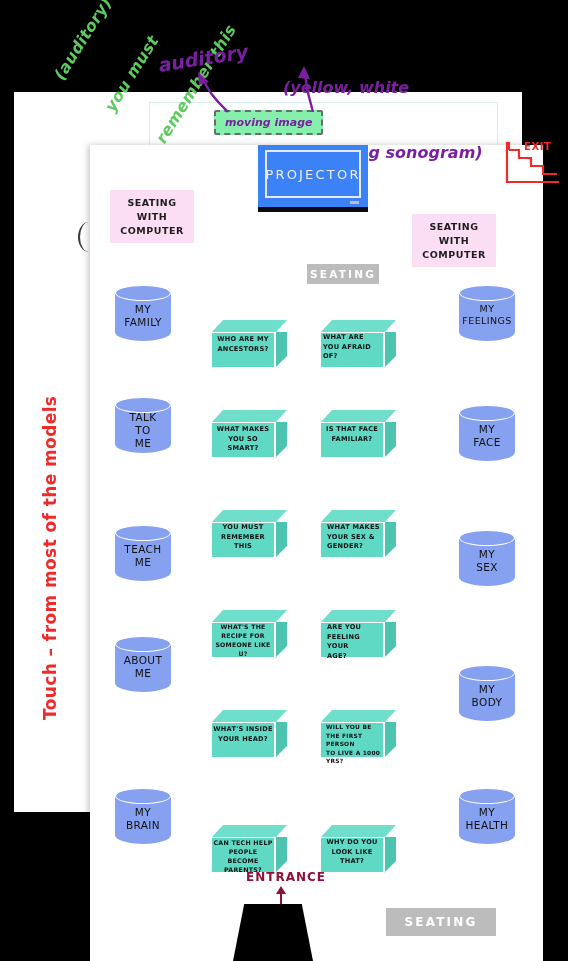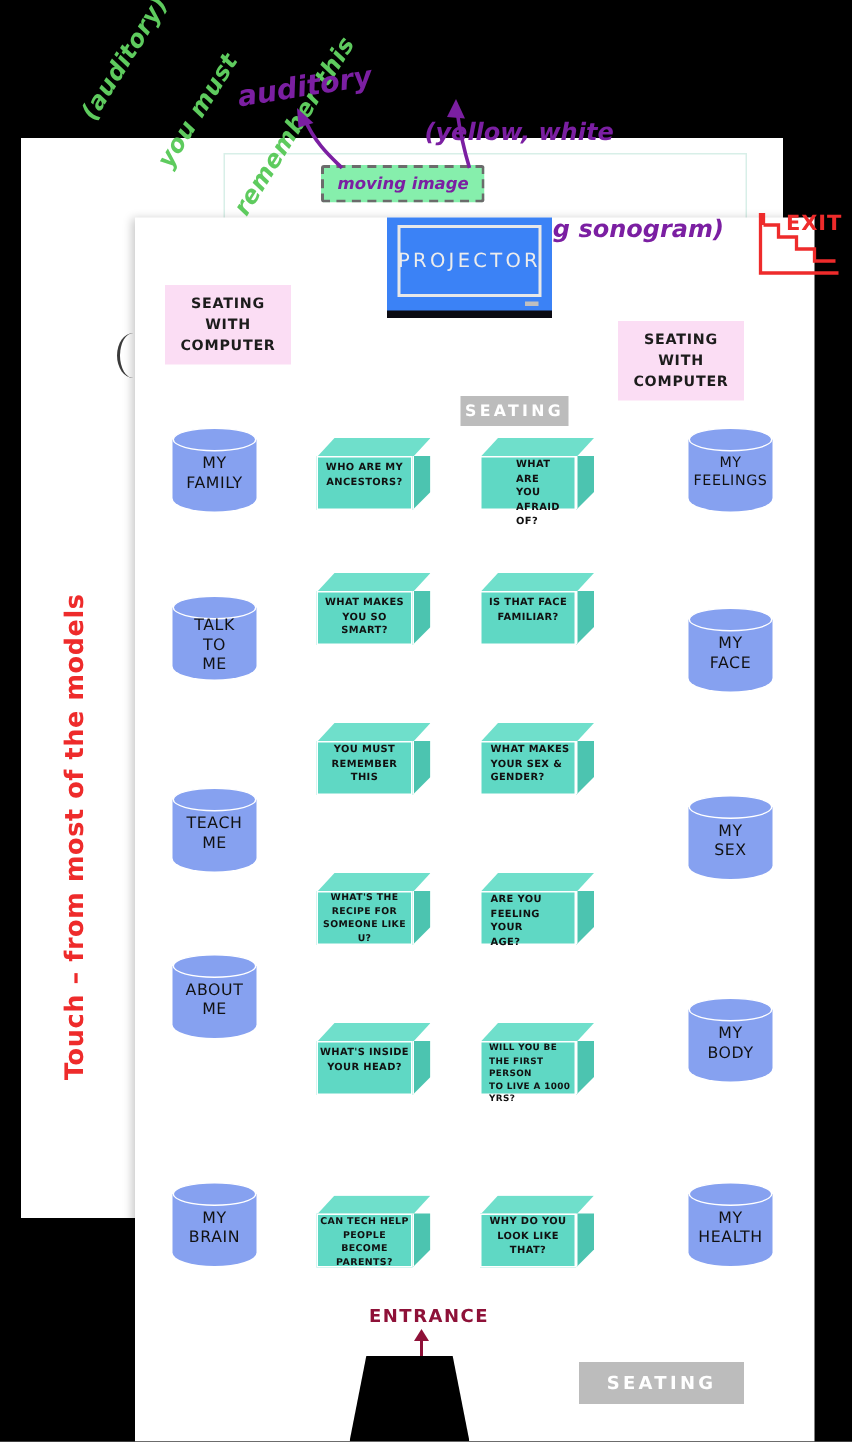--- a/index.html
+++ b/index.html
@@ -41,21 +41,21 @@
 
   .arrow{position:absolute;}
   #arrow-auditory{left:196px;top:72px;width:34px;height:42px;}
   #arrow-visual{left:296px;top:66px;width:22px;height:48px;}
 
   #ann-touch{position:absolute;left:-100px;top:560px;width:300px;text-align:center;
        color:#ee2b2b;font-size:17px;transform:rotate(-90deg);letter-spacing:.4px;}
 
   
   #exit-sign{position:absolute;left:505px;top:140px;width:56px;height:48px;}
-  #exit-label{position:absolute;left:524px;top:141px;color:#ee2b2b;font-size:14px;
+  #exit-label{position:absolute;left:524px;top:141px;color:#ee2b2b;font-size:10px;
        letter-spacing:.6px;font-weight:700;}
 
   
   #projector{position:absolute;left:258px;top:145px;width:110px;height:62px;
        background:#3b82f6;border-bottom:5px solid #0b0b12;}
   #projector .screen{position:absolute;left:7px;top:5px;right:7px;bottom:9px;
        border:2px solid #e8e8e8;display:flex;align-items:center;justify-content:center;}
   #projector .screen span{color:#ececec;font-size:13px;letter-spacing:2.2px;}
   #projector .leds{position:absolute;right:9px;bottom:3px;width:9px;height:3px;
        background:#bfbfbf;}
@@ -78,21 +78,21 @@
   .cyl{position:absolute;width:56px;height:62px;}
   .cyl .body{position:absolute;left:0;top:8px;width:56px;height:48px;
        background:#86A1F0;border-radius:0 0 28px 28px/0 0 9px 9px;}
   .cyl .top{position:absolute;left:0;top:0;width:56px;height:16px;
        background:#86A1F0;border-radius:50%;border:1.5px solid #ffffff;
        box-sizing:border-box;}
   .cyl .lbl{position:absolute;left:0;top:18px;width:56px;text-align:center;
        font-size:10.5px;line-height:1.25;color:#111;font-weight:400;letter-spacing:.4px;}
 
   
-  .box3d{position:absolute;width:76px;height:48px;}
+  .box3d{position:absolute;width:76px;height:48px;margin-top:28px;}
   .box3d .face{position:absolute;left:0;top:12px;width:64px;height:36px;
        background:#5FD8C4;border:1px solid #ffffff;box-sizing:border-box;}
   .box3d .topf{position:absolute;left:0;top:0;width:64px;height:12px;
        background:#6FDFCB;
        clip-path:polygon(0 100%,12px 0,76px 0,64px 100%);width:76px;
        border-bottom:1px solid #fff;}
   .box3d .side{position:absolute;left:64px;top:12px;width:12px;height:36px;
        background:#4CC4B0;clip-path:polygon(0 0,100% -12px,100% 24px,0 36px);
        border-left:1px solid #fff;box-sizing:border-box;}
   .box3d .lbl{position:absolute;left:2px;top:15px;width:60px;text-align:center;
@@ -271,21 +271,21 @@
   <div class="face"></div>
   <div class="lbl" style="white-space:pre-line;top:13px;font-size:6.3px">CAN TECH HELP
 PEOPLE BECOME
 PARENTS?</div>
 </div>
 
 <div class="box3d" style="left:320px;top:292px">
   <div class="topf"></div>
   <div class="side"></div>
   <div class="face"></div>
-  <div class="lbl" style="white-space:pre-line;top:13px;text-align:left;padding-left:22px;box-sizing:border-box">WHAT ARE
+  <div class="lbl" style="white-space:pre-line;top:13px;text-align:left;padding-left:1px;box-sizing:border-box">WHAT ARE
 YOU AFRAID
 OF?</div>
 </div>
 <div class="box3d" style="left:320px;top:382px">
   <div class="topf"></div>
   <div class="side"></div>
   <div class="face"></div>
   <div class="lbl" style="white-space:pre-line">IS THAT FACE
 FAMILIAR?</div>
 </div>

